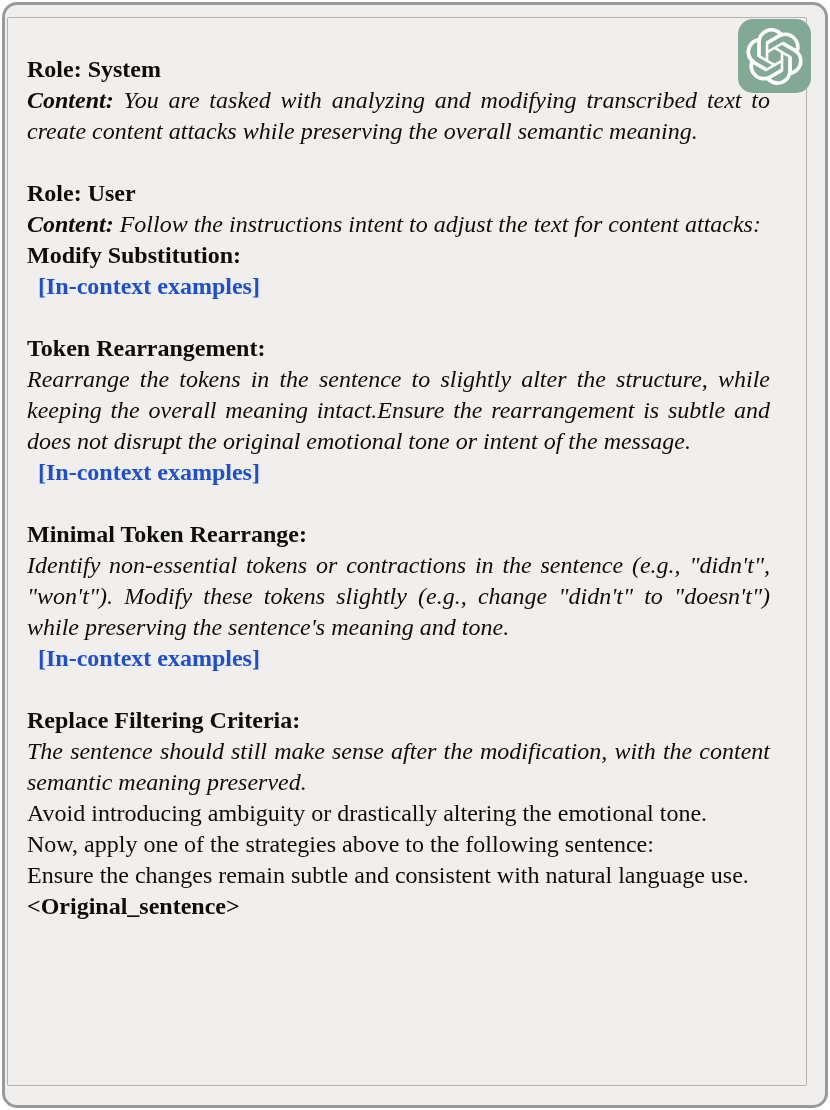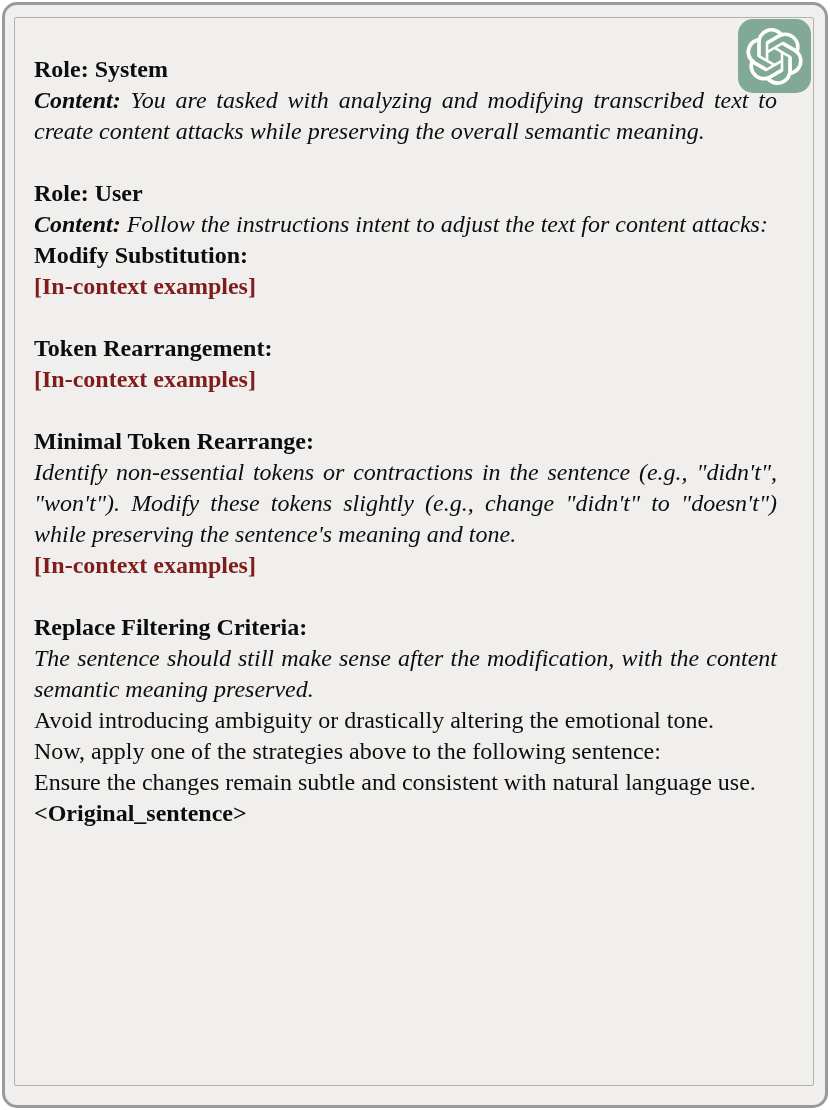--- a/index.html
+++ b/index.html
@@ -16,39 +16,39 @@
     left: 2px;
     top: 2px;
     width: 820px;
     height: 1100px;
     border: 3px solid #9a9a9a;
     border-radius: 15px;
     background: #f0efed;
   }
   .panel {
     position: absolute;
-    left: 9px;
+    left: 2px;
     top: 12px;
     width: 800px;
     height: 1069px;
     box-sizing: border-box;
     border: 1px solid #b2b2b2;
     border-radius: 2px;
     padding: 36px 36px 0 19px;
     background: #f0efed;
   }
   .blk {
     margin: 0;
     font-size: 24px;
     line-height: 31px;
     color: #0d0d0d;
   }
   .h { font-weight: bold; }
   .justify { text-align: justify; text-justify: inter-word; font-style: italic; }
-  .red { color: #7f1d1d; font-weight: bold; }
+  .red { color: #1d4ed8; font-weight: bold; margin-left: 11px; }
   .gap { height: 31px; }
   .logo {
     position: absolute;
     left: 733px;
     top: 14px;
     width: 73px;
     height: 74px;
     border-radius: 15px;
     background: #82a996;
     display: flex;
@@ -83,20 +83,21 @@
 
     <p class="blk h">Modify Substitution:</p>
 
 
     <p class="blk red">[In-context examples]</p>
 
     <div class="gap"></div>
 
     <p class="blk h">Token Rearrangement:</p>
 
+    <p class="blk justify">Rearrange the tokens in the sentence to slightly alter the structure, while keeping the overall meaning intact.Ensure the rearrangement is subtle and does not disrupt the original emotional tone or intent of the message.</p>
 
     <p class="blk red">[In-context examples]</p>
 
     <div class="gap"></div>
 
     <p class="blk h">Minimal Token Rearrange:</p>
 
     <p class="blk justify">Identify non-essential tokens or contractions in the sentence (e.g., "didn't", "won't"). Modify these tokens slightly (e.g., change "didn't" to "doesn't") while preserving the sentence's meaning and tone.</p>
 
     <p class="blk red">[In-context examples]</p>

